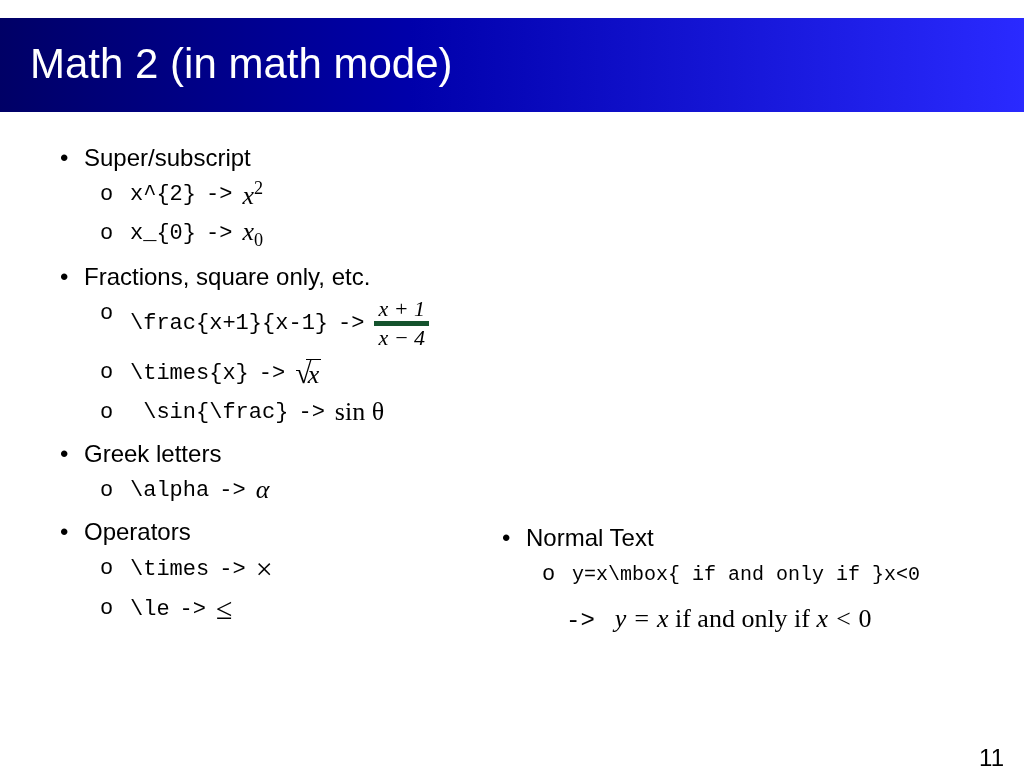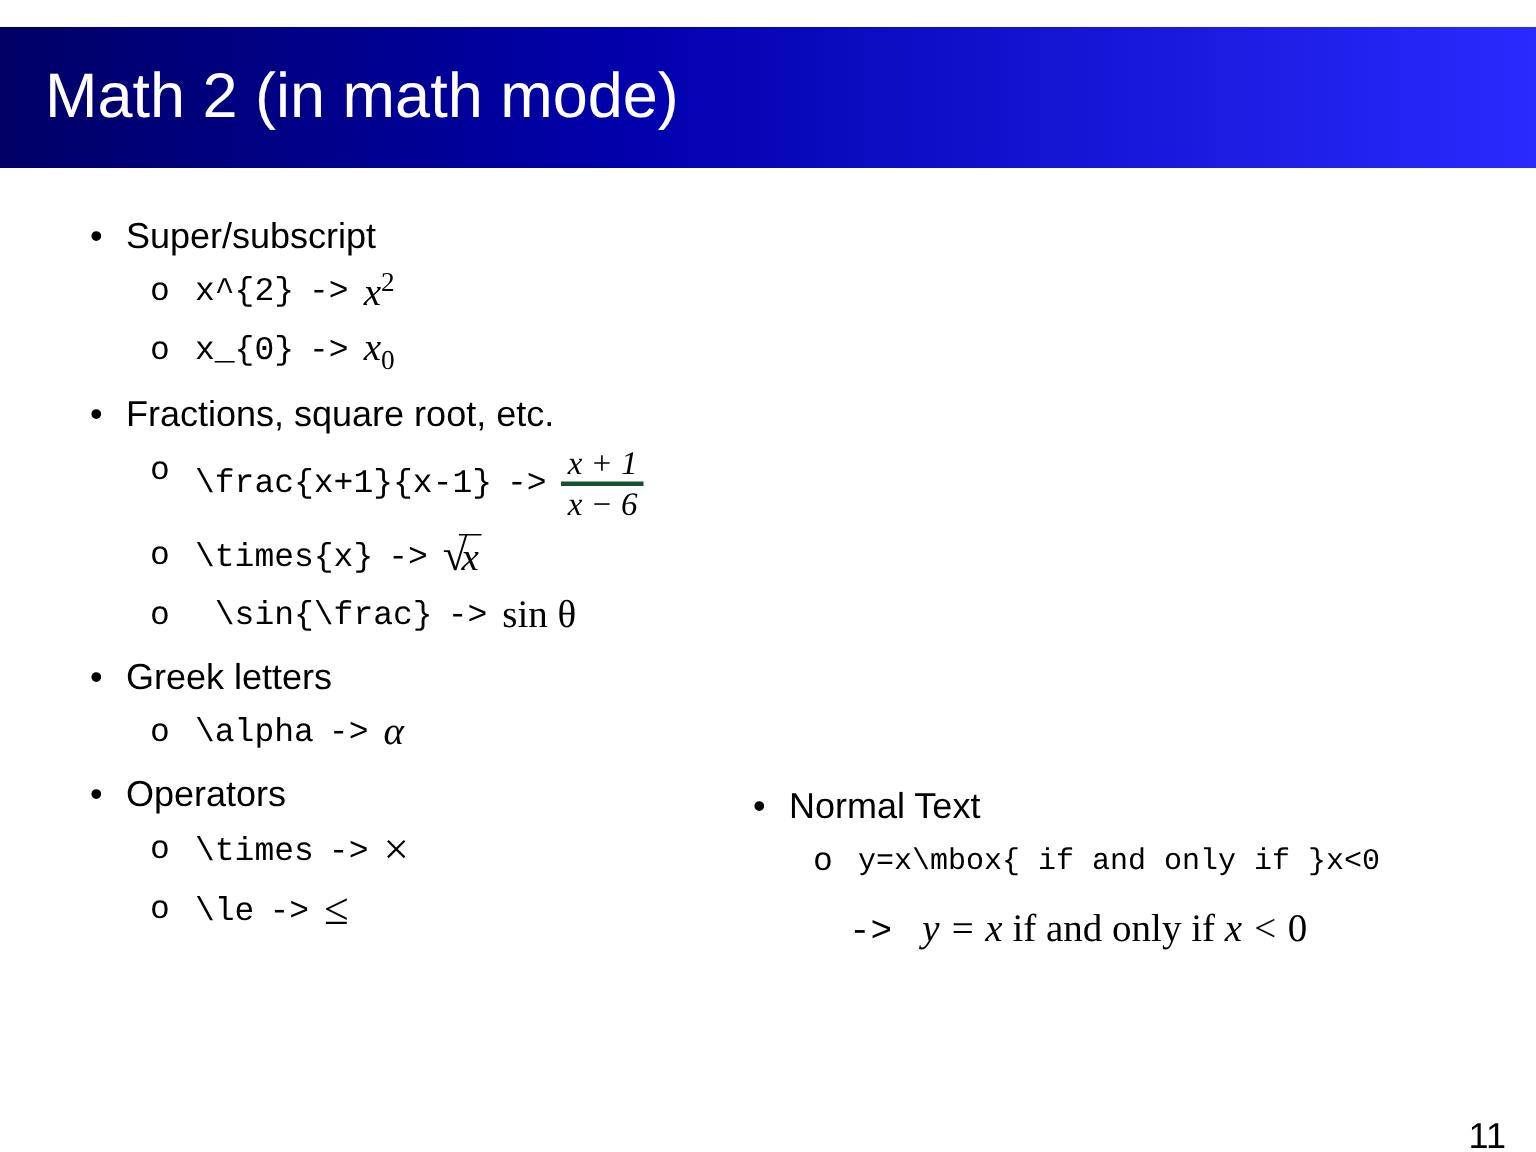--- a/index.html
+++ b/index.html
@@ -93,21 +93,21 @@
     font-style: normal;
   }
   .frac {
     display: inline-block;
     text-align: center;
     vertical-align: middle;
     font-size: 22px;
     font-style: italic;
     line-height: 1.1;
   }
-  .frac .num { display: block; border-bottom: 3px solid #14532d; padding: 0 4px; }
+  .frac .num { display: block; border-bottom: 5px solid #14532d; padding: 0 4px; }
   .frac .den { display: block; padding: 0 4px; }
   .upright { font-style: normal; }
   .page-number {
     position: absolute;
     right: 20px;
     bottom: 14px;
     font-size: 24px;
     color: #000;
   }
   .sqrt {
@@ -147,27 +147,27 @@
         </span>
       </div>
       <div class="lvl2">
         <span class="code">x_{0}</span>
         <span class="arrow">-&gt;</span>
         <span class="math">
           <span>x</span><sub>0</sub>
         </span>
       </div>
 
-      <div class="lvl1">Fractions, square root, etc.</div>
+      <div class="lvl1">Fractions, square only, etc.</div>
       <div class="lvl2" style="min-height:50px;">
         <span class="code">\frac{x+1}{x-1}</span>
         <span class="arrow">-&gt;</span>
         <span class="frac math">
           <span class="num">x + 1</span>
-          <span class="den">x − 6</span>
+          <span class="den">x − 4</span>
         </span>
       </div>
       <div class="lvl2">
         <span class="code">\times{x}</span>
         <span class="arrow">-&gt;</span>
         <span class="math sqrt">
           <span class="radical">√</span><span class="radicand">x</span>
         </span>
       </div>
       <div class="lvl2">

